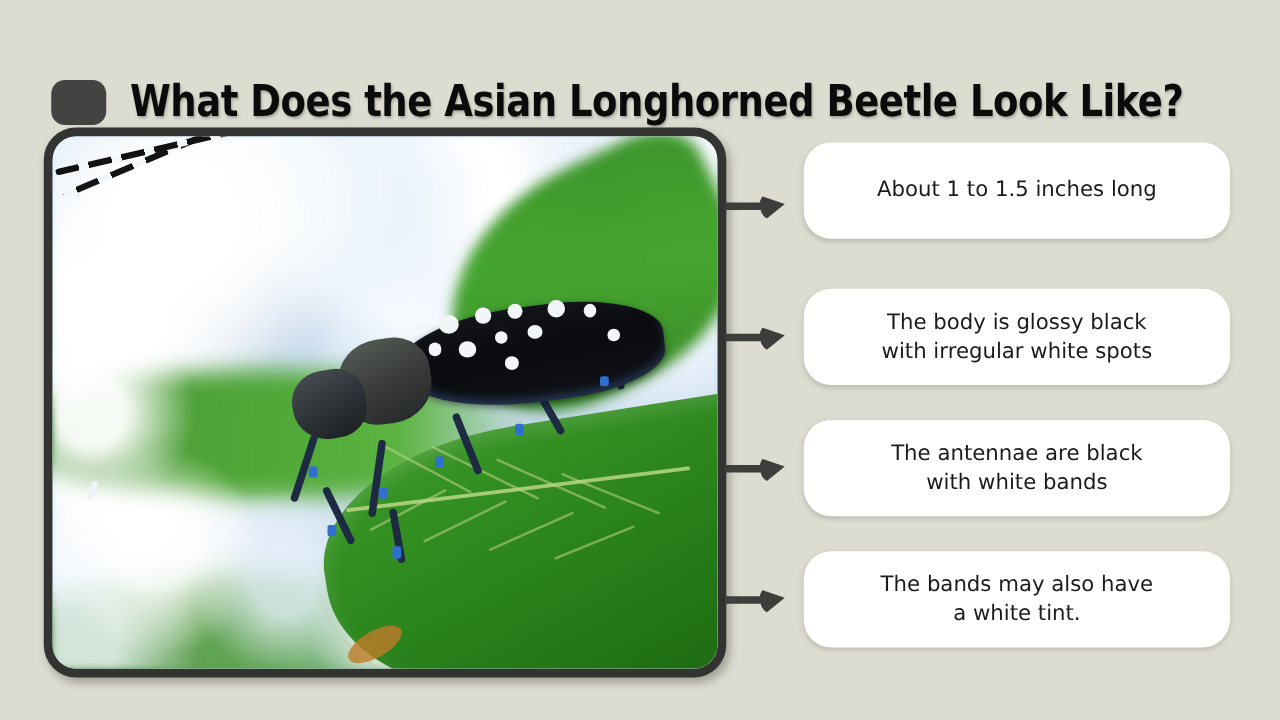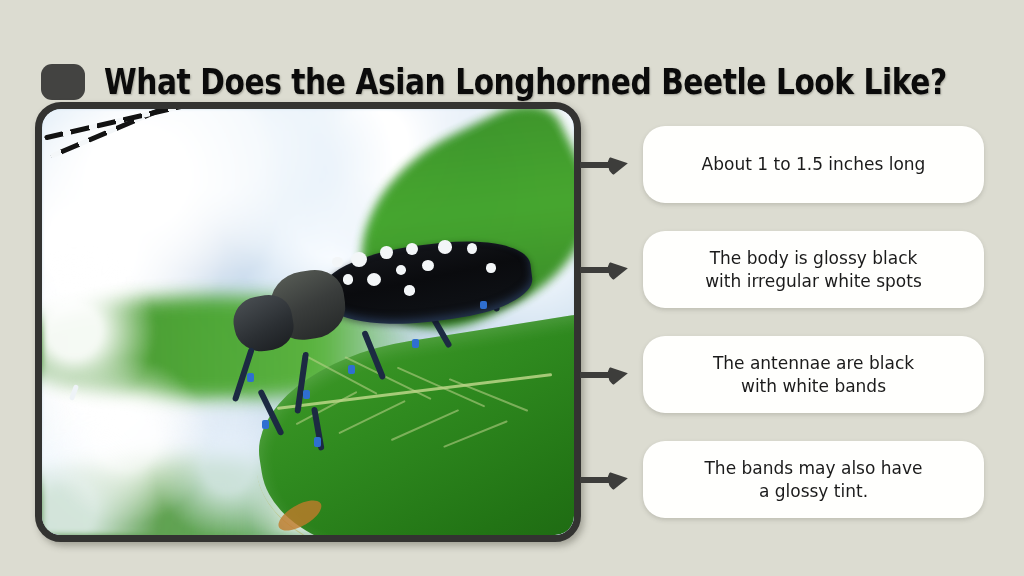--- a/index.html
+++ b/index.html
@@ -276,21 +276,21 @@
   </div>
   <div class="arrow" style="left:580px;top:364px;width:50px;">
     <div class="stem"></div>
     <div class="head"></div>
   </div>
   <div class="arrow" style="left:580px;top:469px;width:50px;">
     <div class="stem"></div>
     <div class="head"></div>
   </div>
 
-  <div class="card" style="top:126px;justify-content:center;">
+  <div class="card" style="top:114px;justify-content:center;">
     <div class="card-text">
       <span>About 1 to 1.5 inches long</span>
     </div>
   </div>
 
   <div class="card" style="top:231px;">
     <div class="card-text">
       <span>The body is glossy black</span><br>
       <span>with irregular white spots</span>
     </div>
@@ -299,17 +299,17 @@
   <div class="card" style="top:336px;">
     <div class="card-text">
       <span>The antennae are black</span><br>
       <span>with white bands</span>
     </div>
   </div>
 
   <div class="card" style="top:441px;">
     <div class="card-text">
       <span>The bands may also have</span><br>
-      <span>a glossy tint.</span>
+      <span>a white tint.</span>
     </div>
   </div>
 
 </div>
 
 </body></html>

